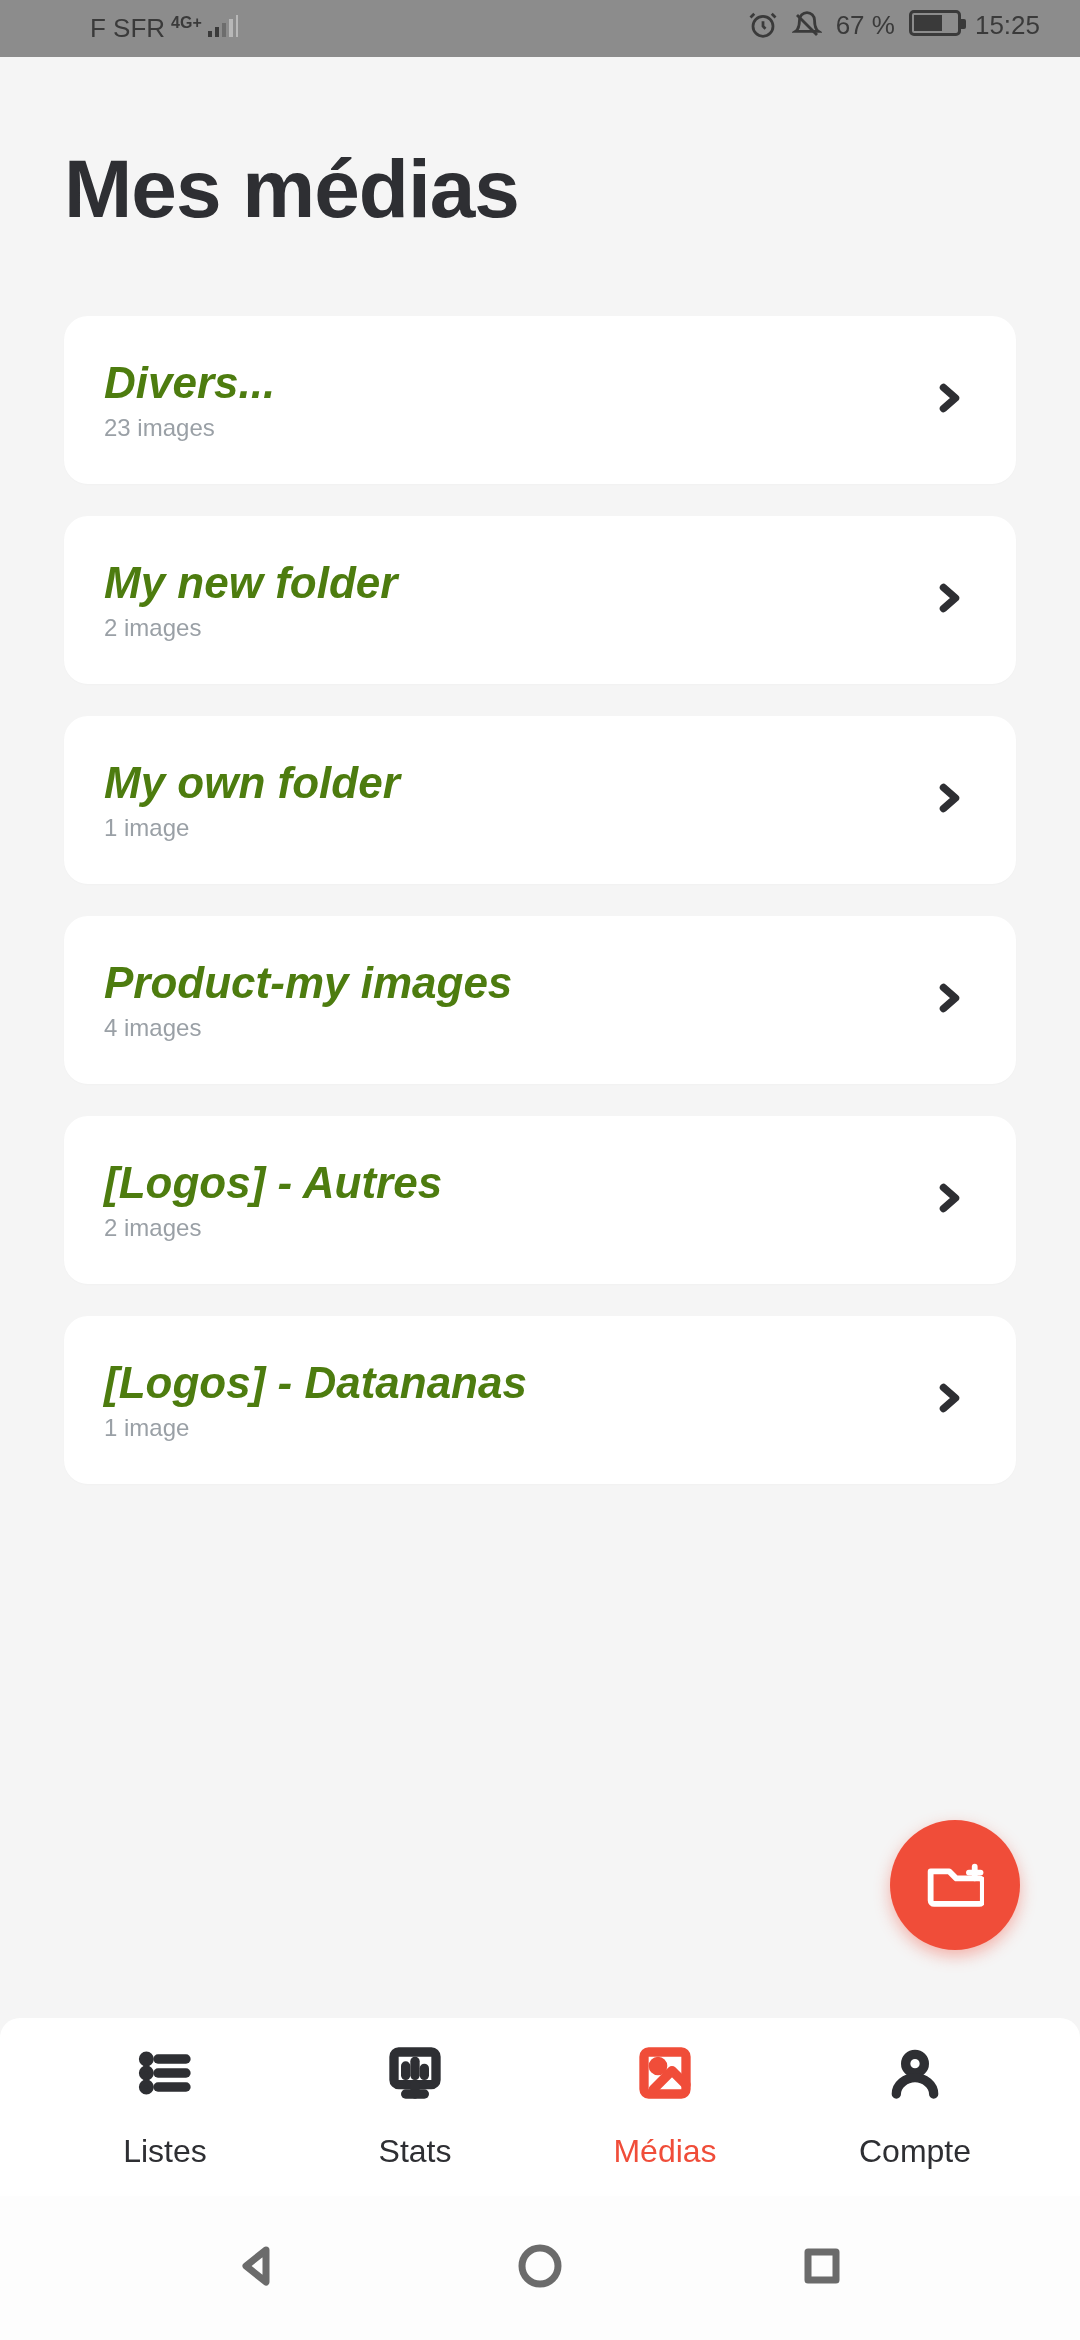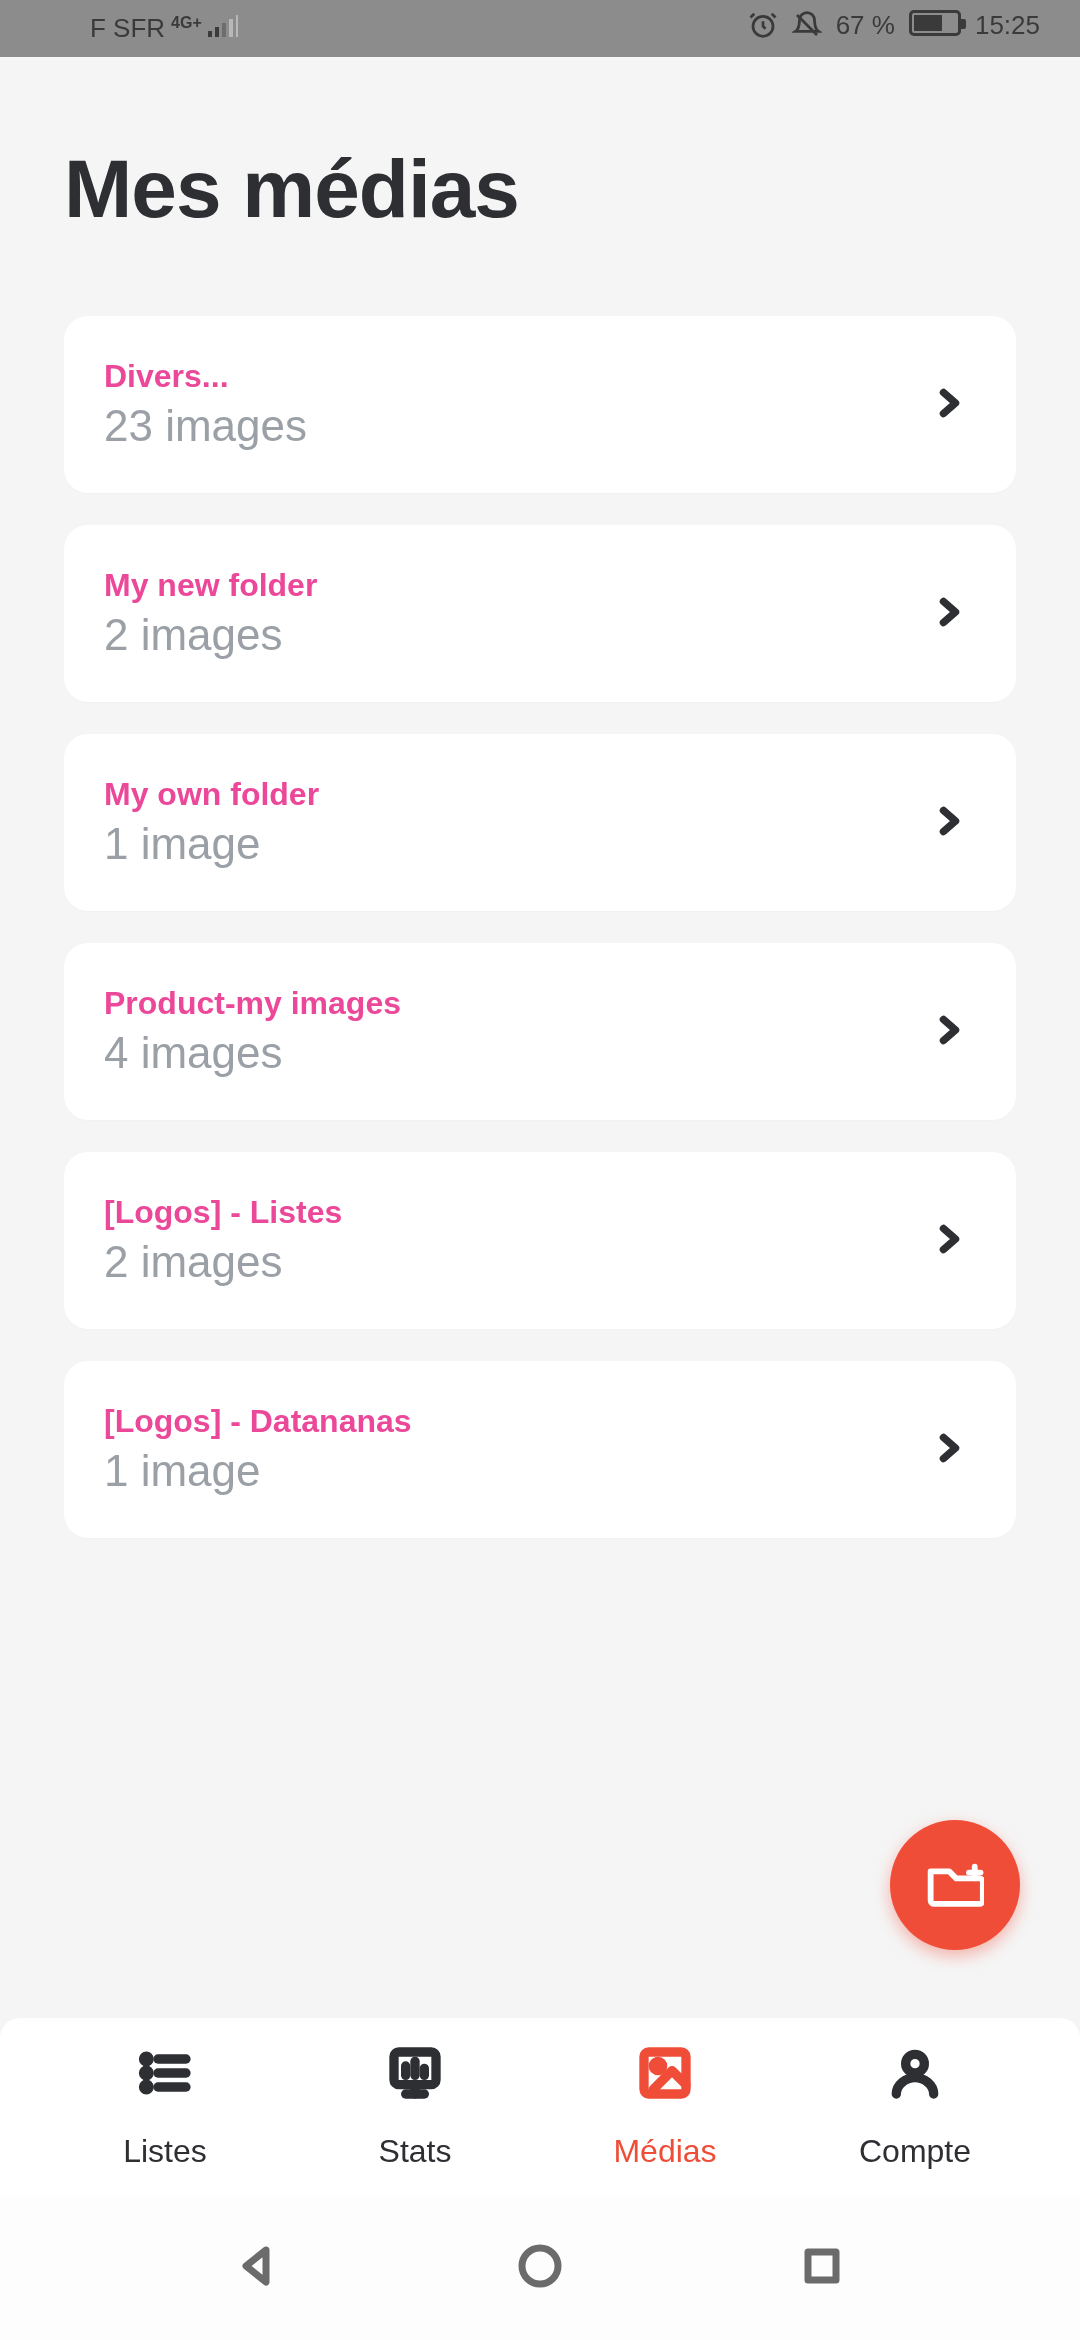--- a/index.html
+++ b/index.html
@@ -39,22 +39,22 @@
   .folder-card {
     background: #fff;
     border-radius: 24px;
     padding: 42px 50px 42px 40px;
     display: flex;
     align-items: center;
     justify-content: space-between;
     box-shadow: 0 1px 2px rgba(0,0,0,0.02);
   }
   .folder-info { display: flex; flex-direction: column; gap: 6px; }
-  .folder-name { font-size: 32px; font-weight: 700; color: #ec4899; }
-  .folder-count { font-size: 44px; color: #9aa0a6; font-weight: 400; }
+  .folder-name { font-size: 44px; font-weight: 700; color: #4d7c0f; font-style: italic; }
+  .folder-count { font-size: 24px; color: #9aa0a6; font-weight: 400; }
   .chevron { color: #2e2f33; }
   .chevron svg { width: 36px; height: 36px; stroke: #2e2f33; stroke-width: 5; fill: none; stroke-linecap: round; stroke-linejoin: round; }
   .fab {
     position: absolute;
     right: 60px;
     bottom: 390px;
     width: 130px;
     height: 130px;
     border-radius: 50%;
     background: #f04d39;
@@ -195,21 +195,21 @@
         </div>
         <span class="chevron">
           <svg viewBox="0 0 24 24">
               <polyline points="9 5 17 12 9 19"></polyline>
             </svg>
         </span>
       </div>
 
       <div class="folder-card">
         <div class="folder-info">
-          <span class="folder-name">[Logos] - Listes</span>
+          <span class="folder-name">[Logos] - Autres</span>
           <span class="folder-count">2 images</span>
         </div>
         <span class="chevron">
           <svg viewBox="0 0 24 24">
               <polyline points="9 5 17 12 9 19"></polyline>
             </svg>
         </span>
       </div>
 
       <div class="folder-card">

